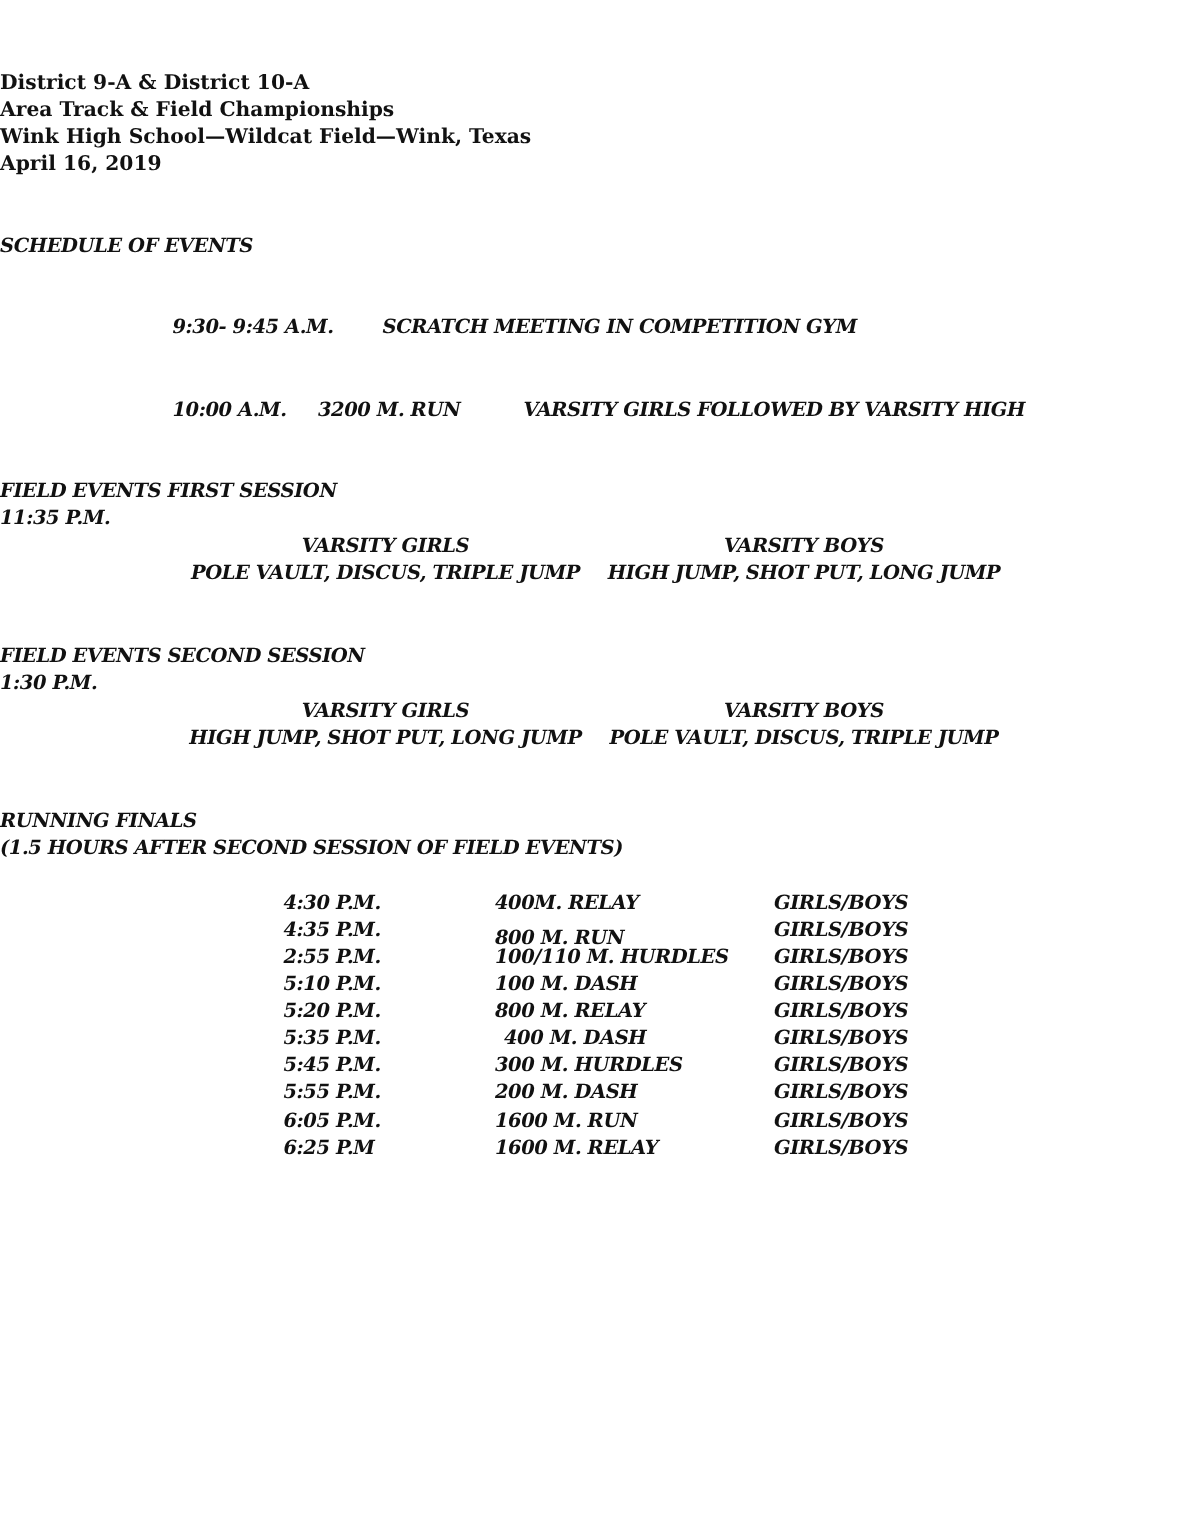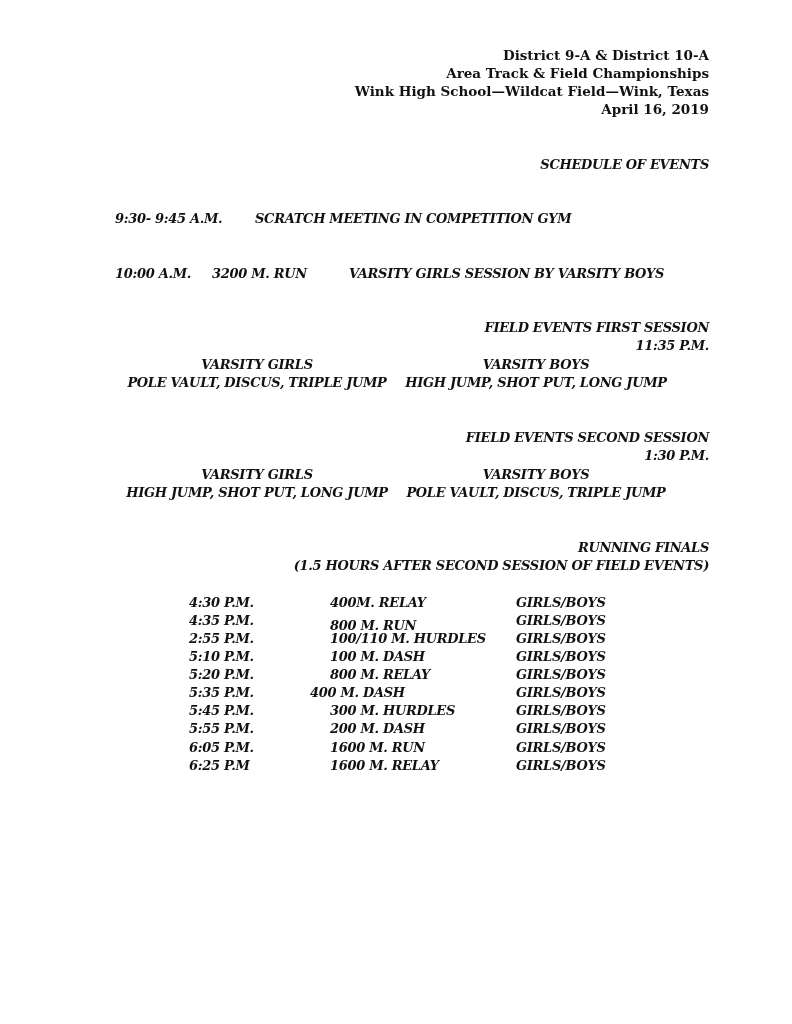--- a/index.html
+++ b/index.html
@@ -4,41 +4,41 @@
 <style>
   html, body { margin: 0; padding: 0; background: #ffffff; }
   body {
     width: 792px; height: 1024px; position: relative; overflow: hidden;
     font-family: "DejaVu Serif", "Liberation Serif", serif;
     color: #111111;
   }
   .abs { position: absolute; white-space: nowrap; }
   .b { font-weight: bold; }
   .bi { font-weight: bold; font-style: italic; }
-  .center { left: 17px; width: 692px; text-align: right; }
+  .center { left: 0; width: 692px; text-align: left; }
   .hdr { font-size: 13.5px; line-height: 18px; }
   .it { font-size: 13px; line-height: 18px; letter-spacing: -0.3px; }
   .col-center { text-align: center; }
 </style>
 </head>
 <body>
 
 <div class="abs center b hdr" style="top:46px;">District 9-A &amp; District 10-A</div>
 <div class="abs center b hdr" style="top:64px;">Area Track &amp; Field Championships</div>
 <div class="abs center b hdr" style="top:82px;">Wink High School—Wildcat Field—Wink, Texas</div>
 <div class="abs center b hdr" style="top:100px;">April 16, 2019</div>
 
 <div class="abs center bi it" style="top:156px;font-style:italic;">SCHEDULE OF EVENTS</div>
 
 <div class="abs bi it" style="top:210px; left:115px;">9:30- 9:45 A.M.</div>
 <div class="abs bi it" style="top:210px; left:255px;">SCRATCH MEETING IN COMPETITION GYM</div>
 
 <div class="abs bi it" style="top:265px; left:115px;">10:00 A.M.</div>
 <div class="abs bi it" style="top:265px; left:212px;">3200 M. RUN</div>
-<div class="abs bi it" style="top:265px; left:349px;">VARSITY GIRLS SESSION BY VARSITY BOYS</div>
+<div class="abs bi it" style="top:265px; left:349px;">VARSITY GIRLS FOLLOWED BY VARSITY HIGH</div>
 
 <div>
   <div class="abs center bi it" style="top:319px;">FIELD EVENTS FIRST SESSION</div>
   <div class="abs center bi it" style="top:337px;">11:35 P.M.</div>
   <div class="abs bi it col-center" style="top:356px; left:120px; width:274px;">VARSITY GIRLS</div>
   <div class="abs bi it col-center" style="top:374px; left:120px; width:274px;">POLE VAULT, DISCUS, TRIPLE JUMP</div>
   <div class="abs bi it col-center" style="top:356px; left:398px; width:276px;">VARSITY BOYS</div>
   <div class="abs bi it col-center" style="top:374px; left:398px; width:276px;">HIGH JUMP, SHOT PUT, LONG JUMP</div>
 </div>
 
@@ -75,21 +75,21 @@
     <div class="abs bi it" style="top:648px; left:330px;">100 M. DASH</div>
     <div class="abs bi it" style="top:648px; left:516px;">GIRLS/BOYS</div>
   </div>
   <div>
     <div class="abs bi it" style="top:666px; left:189px;">5:20 P.M.</div>
     <div class="abs bi it" style="top:666px; left:330px;">800 M. RELAY</div>
     <div class="abs bi it" style="top:666px; left:516px;">GIRLS/BOYS</div>
   </div>
   <div>
     <div class="abs bi it" style="top:684px; left:189px;">5:35 P.M.</div>
-    <div class="abs bi it" style="top:684px; left:310px;">400 M. DASH</div>
+    <div class="abs bi it" style="top:684px; left:336px;">400 M. DASH</div>
     <div class="abs bi it" style="top:684px; left:516px;">GIRLS/BOYS</div>
   </div>
   <div>
     <div class="abs bi it" style="top:702px; left:189px;">5:45 P.M.</div>
     <div class="abs bi it" style="top:702px; left:330px;">300 M. HURDLES</div>
     <div class="abs bi it" style="top:702px; left:516px;">GIRLS/BOYS</div>
   </div>
   <div>
     <div class="abs bi it" style="top:720px; left:189px;">5:55 P.M.</div>
     <div class="abs bi it" style="top:720px; left:330px;">200 M. DASH</div>

